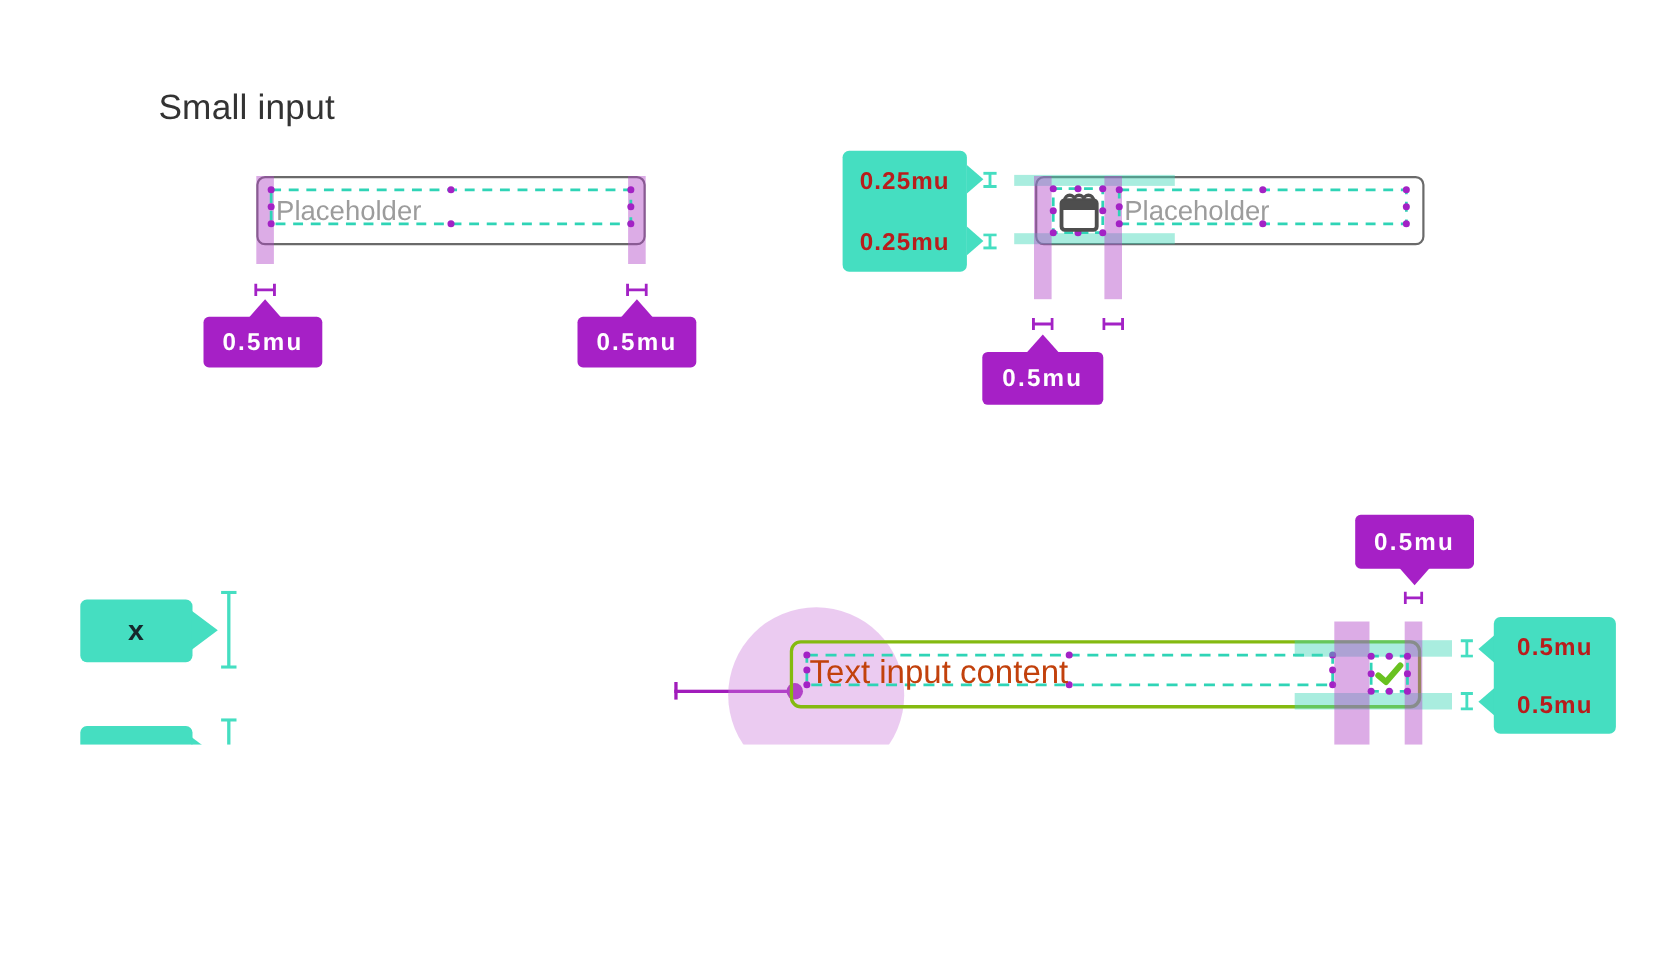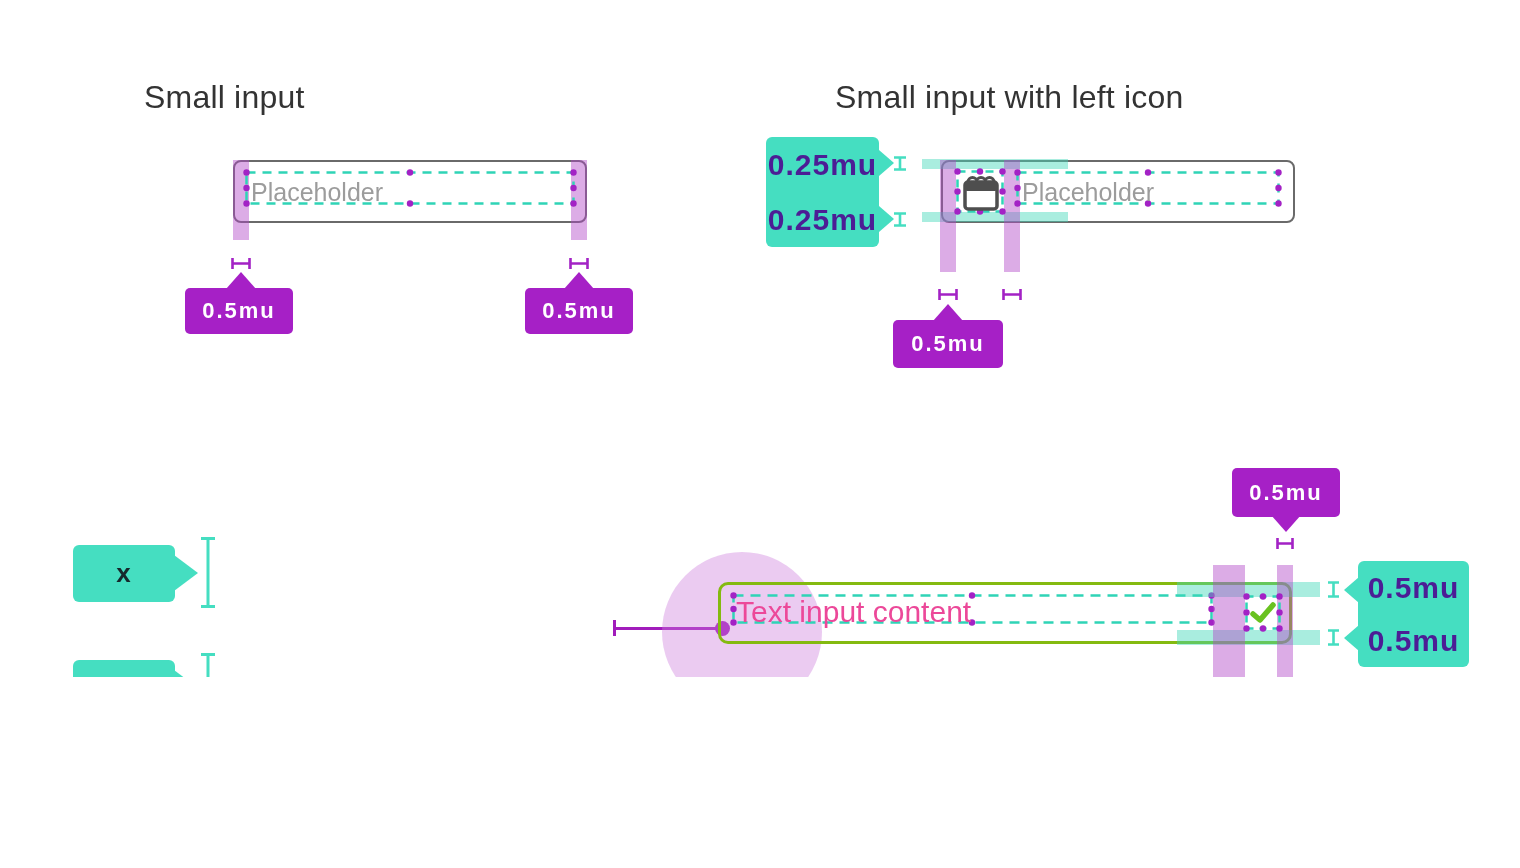--- a/index.html
+++ b/index.html
@@ -7,27 +7,27 @@
     position:relative;width:1520px;height:677px;background:#ffffff;overflow:hidden;
     font-family:"Liberation Sans", sans-serif;
   }
   .abs{position:absolute;}
   .title{font-size:32px;font-weight:500;color:#333333;letter-spacing:.2px;white-space:nowrap;}
   .input-gray{background:#ffffff;border:2px solid #6a6a6a;border-radius:8px;box-sizing:border-box;}
   .input-green{background:transparent;border:3px solid #84ba10;border-radius:10px;box-sizing:border-box;}
   .bar-l{background:rgba(178,70,200,0.45);}
   .bar-t{background:rgba(64,214,184,0.45);}
   .ph-text{color:#9c9c9c;font-size:25px;white-space:nowrap;}
-  .val-text{color:#ec4899;font-size:30px;white-space:nowrap;}
+  .val-text{color:#c2410c;font-size:30px;white-space:nowrap;}
   .callout-p{background:#a620c6;color:#ffffff;font-weight:700;font-size:22px;letter-spacing:2px;
     border-radius:5px;display:flex;align-items:center;justify-content:center;}
   .tag-t{background:#45dec1;color:#16282c;font-weight:700;font-size:22px;letter-spacing:1px;
     border-radius:6px;display:flex;align-items:center;justify-content:center;}
   .tag-col{background:#45dec1;border-radius:6px;display:flex;flex-direction:column;}
-  .tag-row{flex:1;display:flex;align-items:center;justify-content:center;color:#4c1d95;font-weight:700;font-size:30px;letter-spacing:1px;}
+  .tag-row{flex:1;display:flex;align-items:center;justify-content:center;color:#b91c1c;font-weight:700;font-size:22px;letter-spacing:1px;}
   .tri{width:0;height:0;}
   .tri-up{border-left:15px solid transparent;border-right:15px solid transparent;border-bottom:17px solid #a620c6;}
   .tri-down{border-left:15px solid transparent;border-right:15px solid transparent;border-top:17px solid #a620c6;}
   .tri-right-t{border-top:13px solid transparent;border-bottom:13px solid transparent;border-left:15px solid #45dec1;}
   .tri-left-t{border-top:13px solid transparent;border-bottom:13px solid transparent;border-right:15px solid #45dec1;}
   .tri-right-big{border-top:18px solid transparent;border-bottom:18px solid transparent;border-left:24px solid #45dec1;}
   .mline{background:#a322c5;height:3px;}
   .pline{background:#a11cbb;}
   .zoom-circle{background:rgba(205,125,220,0.40);border-radius:50%;}
   .dot{background:#a11cbb;border-radius:50%;}
@@ -65,21 +65,20 @@
   </svg>
   <svg class="abs" style="left:569px;top:257px;" width="20" height="13">
     <path d="M1.5 1 V12 M18.5 1 V12 M1.5 6.5 H18.5" stroke="#a322c5" stroke-width="2.6" fill="none"></path>
   </svg>
 
   <div class="abs tri tri-up" style="left:226px;top:272px;"></div>
   <div class="abs callout-p" style="left:185px;top:288px;width:108px;height:46px;">0.5mu</div>
   <div class="abs tri tri-up" style="left:564px;top:272px;"></div>
   <div class="abs callout-p" style="left:525px;top:288px;width:108px;height:46px;">0.5mu</div>
 
-  <div class="abs title" style="left:835px;top:79px;">Small input with left icon</div>
 
   <div class="abs tag-col" style="left:766px;top:137px;width:113px;height:110px;">
     <div class="tag-row">0.25mu</div>
     <div class="tag-row">0.25mu</div>
   </div>
   <div class="abs tri tri-right-t" style="left:879px;top:150px;"></div>
   <div class="abs tri tri-right-t" style="left:879px;top:206px;"></div>
 
   <svg class="abs" style="left:893px;top:156px;" width="14" height="15">
     <path d="M1 1.5 H13 M7 1.5 V13.5 M1 13.5 H13" stroke="#45dec1" stroke-width="2.6" fill="none"></path>

